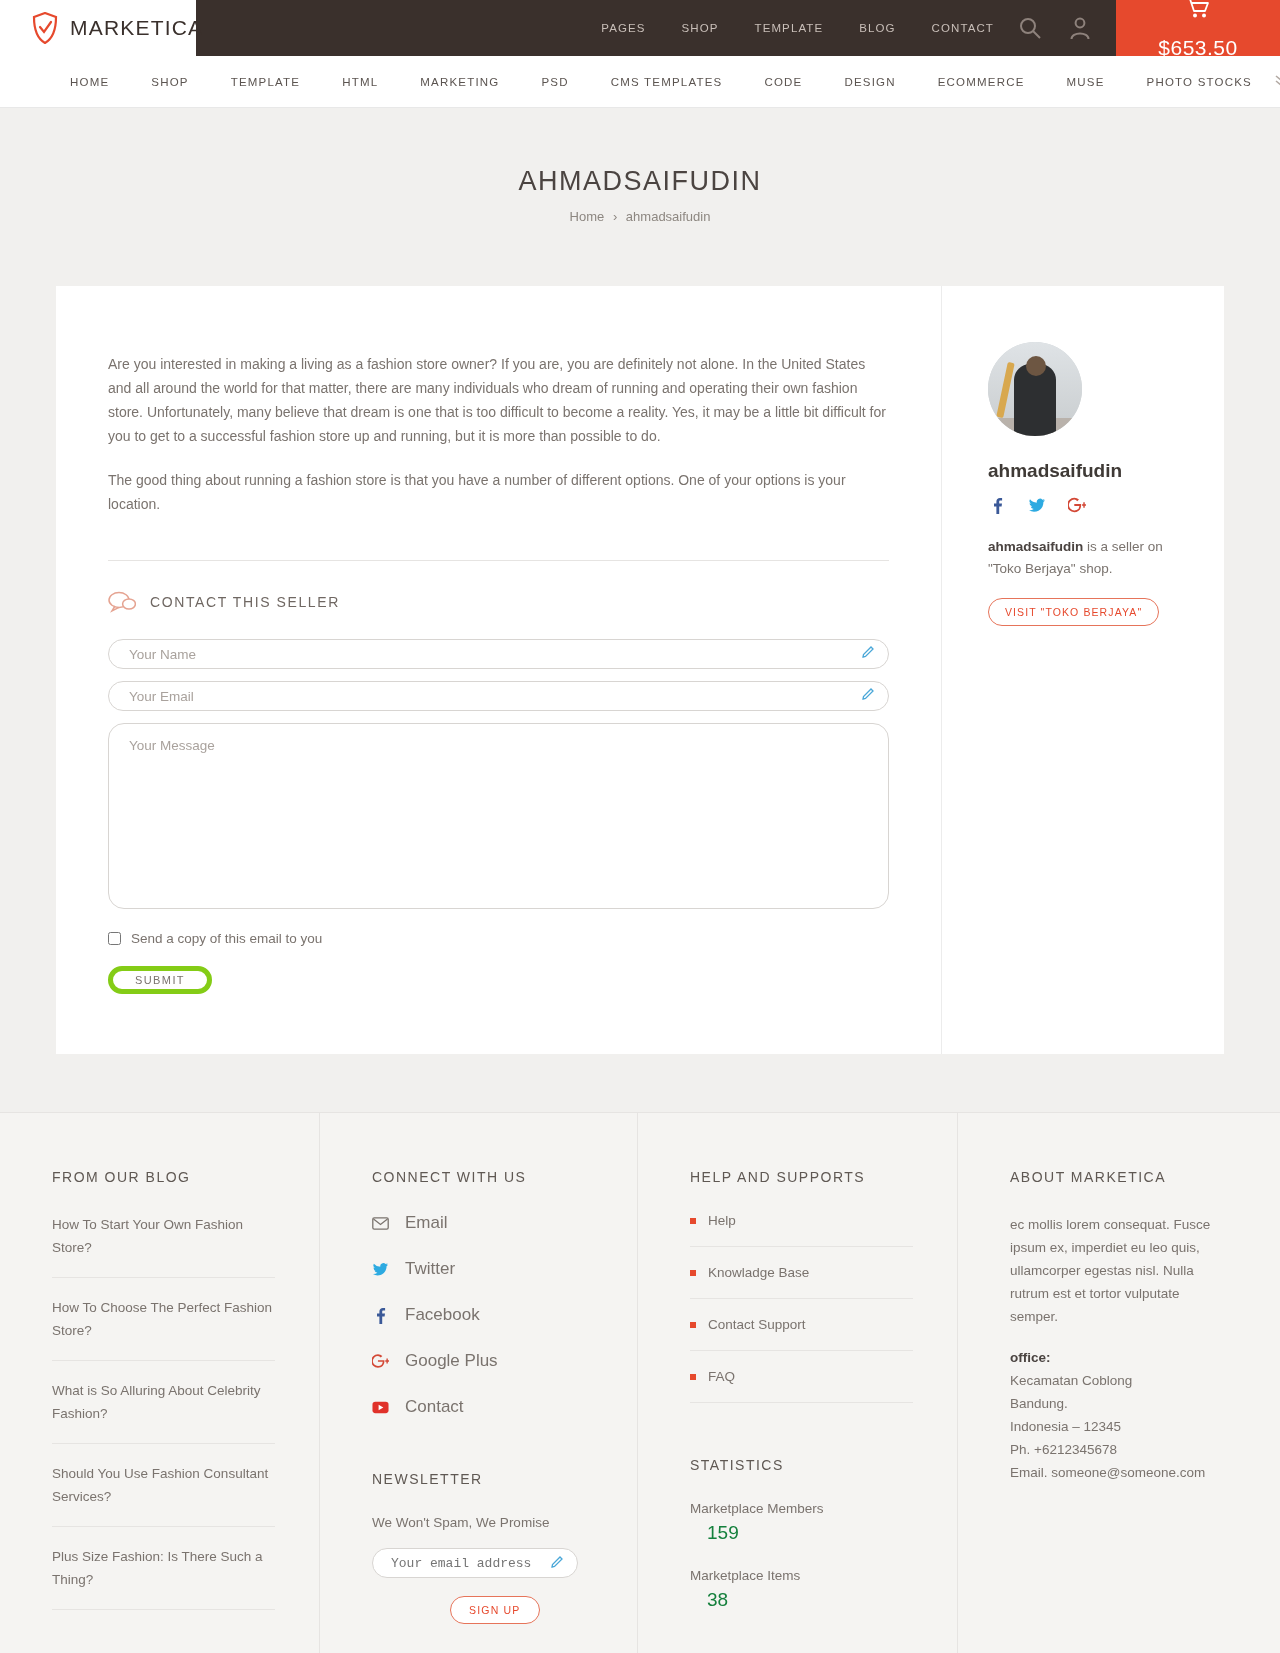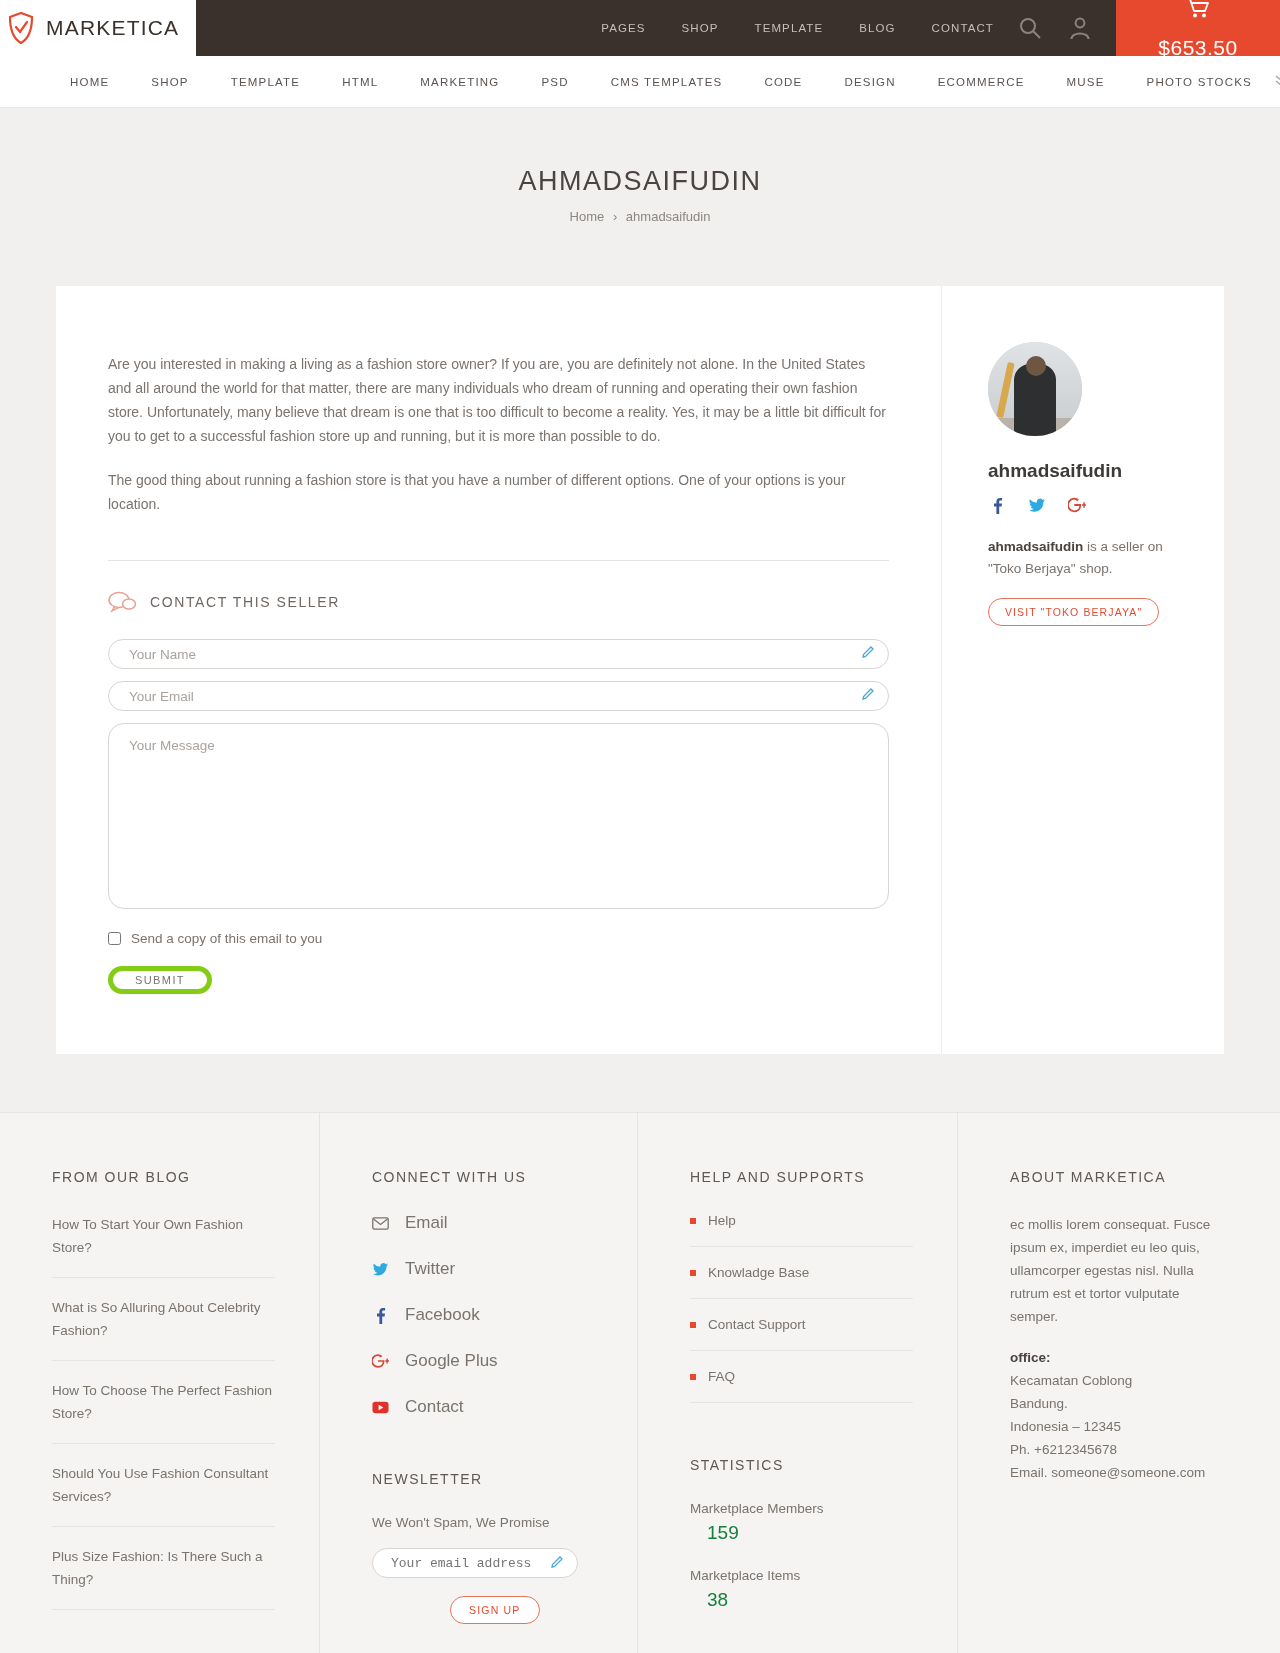--- a/index.html
+++ b/index.html
@@ -18,21 +18,21 @@
     background: #3a302c;
     display: flex;
     align-items: stretch;
     position: relative;
   }
   .logo-box {
     width: 196px;
     background: #ffffff;
     display: flex;
     align-items: center;
-    padding-left: 8px;
+    padding-left: 32px;
     gap: 12px;
   }
   .logo-mark {
     width: 26px; height: 32px;
     position: relative;
   }
   .logo-mark svg { display:block; }
   .logo-text {
     font-size: 21px;
     letter-spacing: 1.2px;
@@ -521,22 +521,22 @@
     </div>
   </div>
 </div>
 
 <div class="footer">
 
   <div class="fcol c1">
     <div class="fhead">FROM OUR BLOG</div>
     <div class="bloglist">
       <a href="#">How To Start Your Own Fashion Store?</a>
+      <a href="#">How To Choose The Perfect Fashion Store?</a>
       <a href="#">What is So Alluring About Celebrity Fashion?</a>
-      <a href="#">How To Choose The Perfect Fashion Store?</a>
       <a href="#">Should You Use Fashion Consultant Services?</a>
       <a href="#">Plus Size Fashion: Is There Such a Thing?</a>
     </div>
   </div>
 
   <div class="fcol c2">
     <div class="fhead">CONNECT WITH US</div>
 
     <a class="connect-item" href="#">
       <span class="ic">

